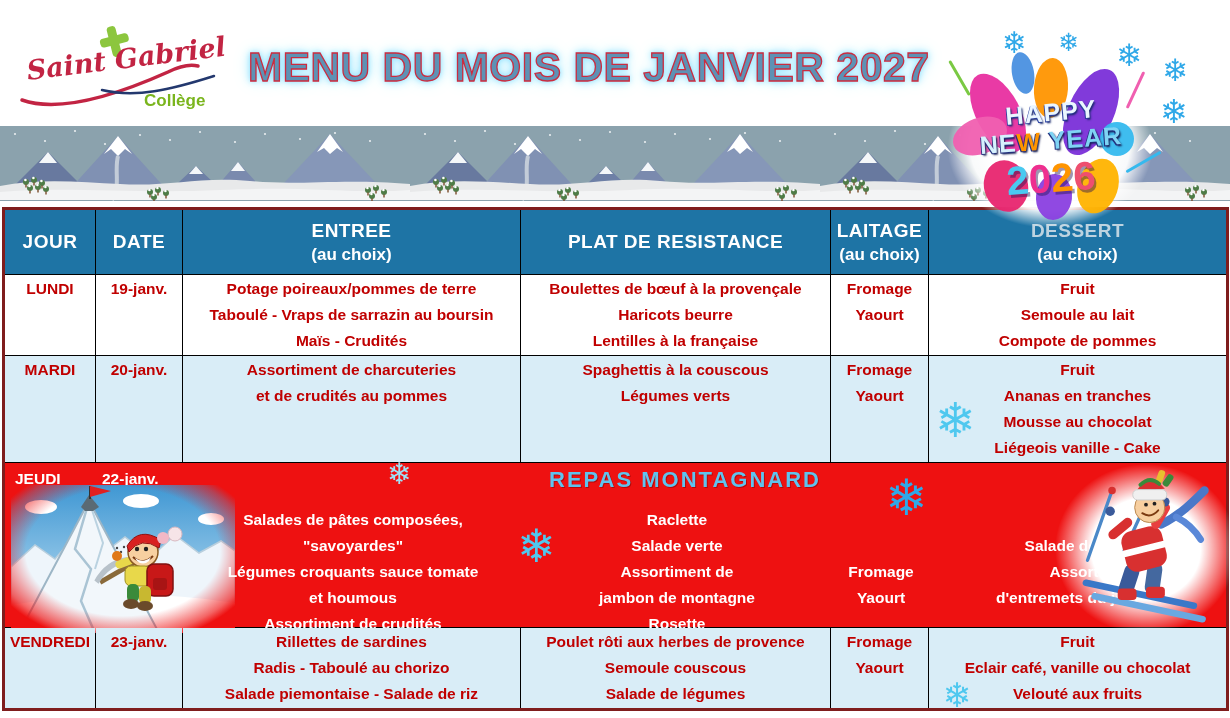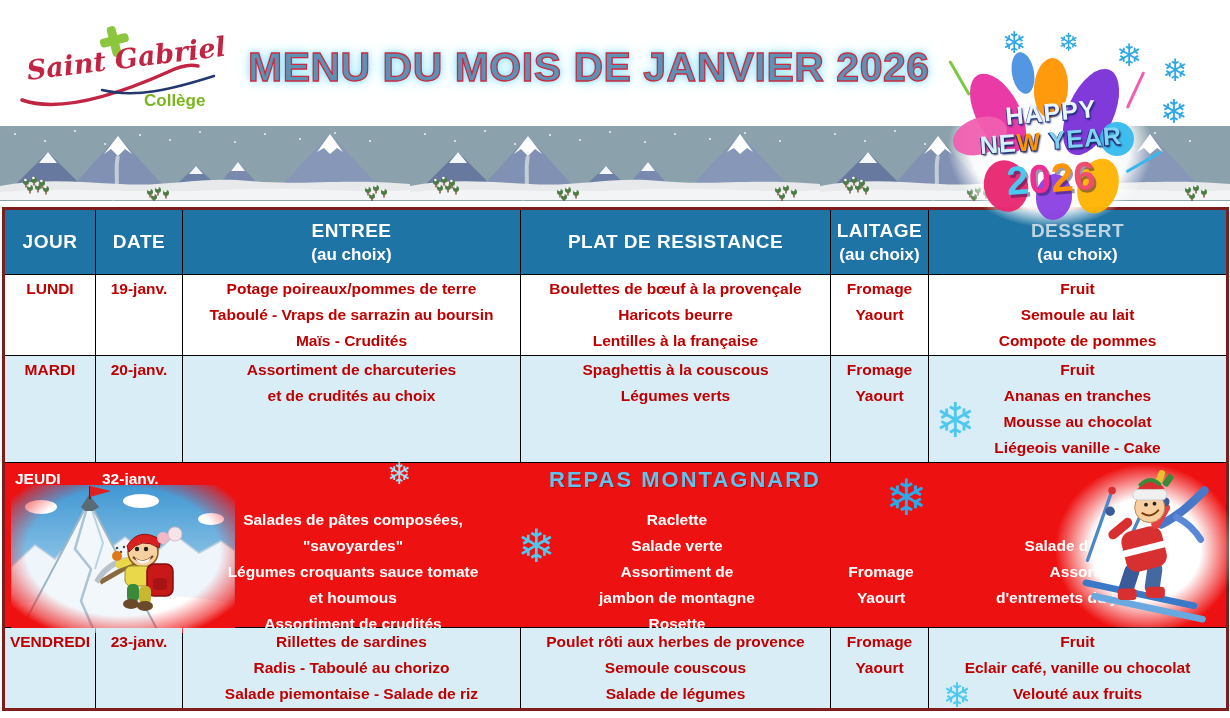--- a/index.html
+++ b/index.html
@@ -108,21 +108,21 @@
   <g transform="translate(98,15) rotate(-14)">
     <rect x="-4.5" y="-15" width="9" height="31" rx="3.5" fill="#8cc63e"></rect>
     <rect x="-14" y="-5" width="29" height="9" rx="3.5" fill="#8cc63e"></rect>
   </g>
   <text x="12" y="54" font-family="'DejaVu Serif',serif" font-style="italic" font-weight="bold" font-size="27" fill="#c22443" transform="rotate(-7 12 54)">Saint Gabriel</text>
   <path d="M6,74 C40,86 94,72 152,46 C164,40 174,38 182,40" stroke="#c22443" stroke-width="3.5" fill="none" stroke-linecap="round"></path>
   <path d="M86,64 C120,72 154,64 198,50" stroke="#23386e" stroke-width="2.5" fill="none" stroke-linecap="round"></path>
   <text x="128" y="80" font-size="17" font-weight="bold" fill="#7ab51d">Collège</text>
 </svg>
 
-<div class="page-title">MENU DU MOIS DE JANVIER 2026</div>
+<div class="page-title">MENU DU MOIS DE JANVIER 2027</div>
 
 <svg class="banner-svg" width="1230" height="75" viewBox="0 0 1230 75">
   <defs>
     <g id="tr">
       <circle r="3" fill="#4e7c47"></circle>
       <circle cx="-0.6" cy="-2" r="1.3" fill="#ffffff"></circle>
       <rect x="-0.7" y="2.5" width="1.4" height="3" fill="#7a4a2a"></rect>
     </g>
     <g id="bu">
       <circle cx="15" cy="8" r="1.1" fill="#fff" opacity=".8"></circle>
@@ -282,21 +282,21 @@
 
     <tr class="row-blue h106">
       <td>
           <div>MARDI</div>
         </td>
       <td>
           <div>20-janv.</div>
         </td>
       <td>
         <div>Assortiment de charcuteries</div>
-        <div>et de crudités au choix</div>
+        <div>et de crudités au pommes</div>
       </td>
       <td>
         <div>Spaghettis à la couscous</div>
         <div>Légumes verts</div>
       </td>
       <td>
         <div>Fromage</div>
         <div>Yaourt</div>
       </td>
       <td>
@@ -304,21 +304,21 @@
         <div>Fruit</div>
         <div>Ananas en tranches</div>
         <div>Mousse au chocolat</div>
         <div>Liégeois vanille - Cake</div>
       </td>
     </tr>
 
     <tr class="h175">
       <td colspan="6" class="special-cell">
         <div class="sp sp-day">JEUDI</div>
-        <div class="sp sp-date">32-janv.</div>
+        <div class="sp sp-date">22-janv.</div>
         <div class="sp sp-title">REPAS MONTAGNARD</div>
         <span class="flake spf1">❄</span>
         <span class="flake spf2">❄</span>
         <span class="flake spf3">❄</span>
 
         <svg class="climber" viewBox="0 0 224 148">
           <defs>
             <linearGradient id="csky" x1="0" y1="0" x2="0" y2="1">
               <stop offset="0" stop-color="#3f97d3"></stop>
                 <stop offset="1" stop-color="#cfe9f7"></stop>

